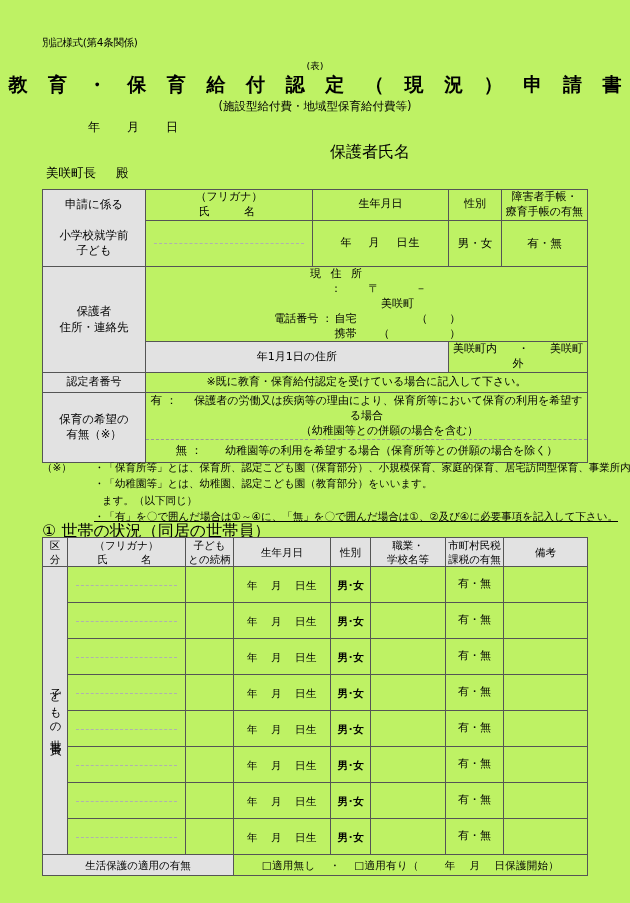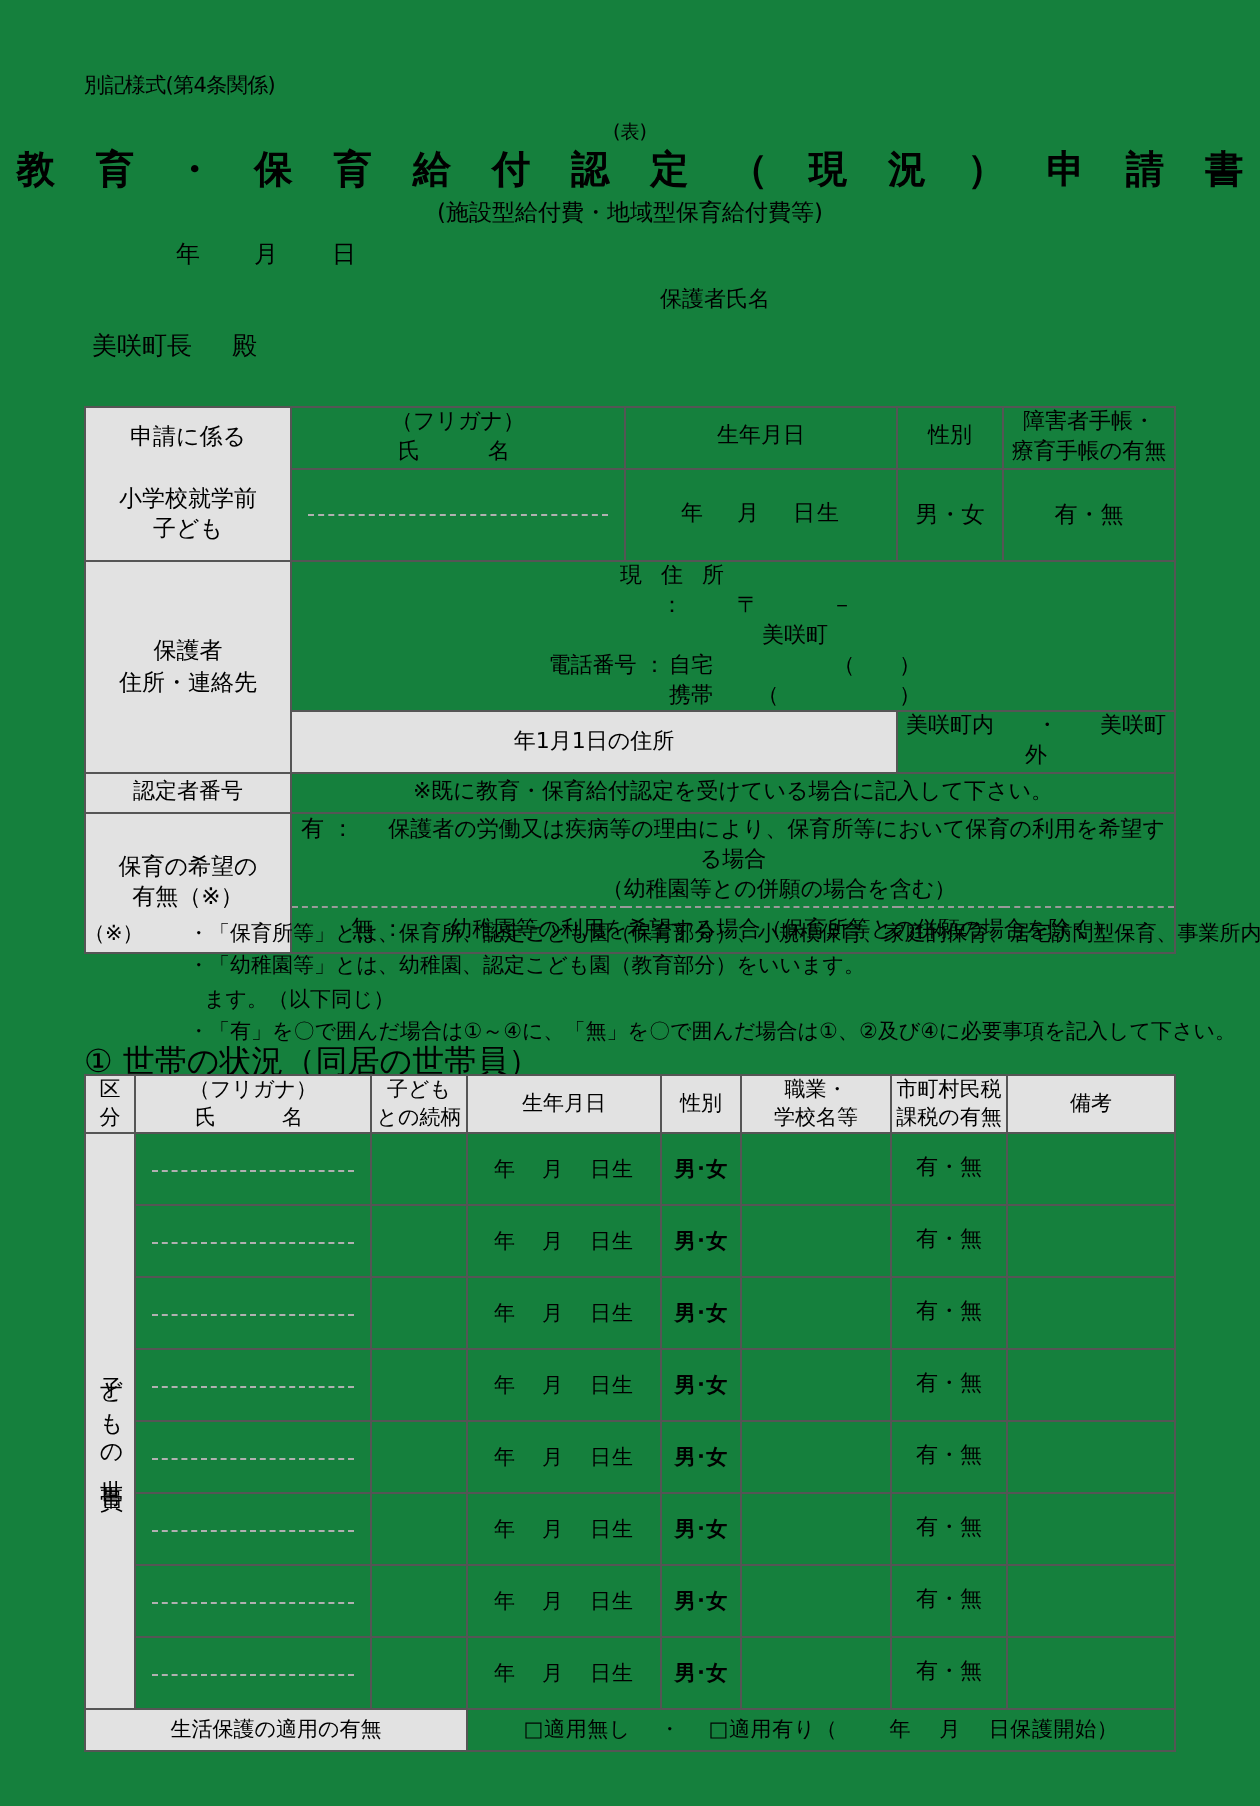--- a/index.html
+++ b/index.html
@@ -8,21 +8,21 @@
     background: #ffffff;
   }
   body {
     font-family: "DejaVu Sans", "Liberation Sans", sans-serif;
     color: #000000;
   }
   #page {
     position: relative;
     width: 630px;
     height: 903px;
-    background: #15803d;
+    background: #bef264;
     overflow: hidden;
     box-sizing: border-box;
   }
 
   
   .form-code {
     position: absolute;
     left: 42px;
     top: 36px;
     font-size: 10.5px;
@@ -65,21 +65,21 @@
     font-size: 12px;
     letter-spacing: 1px;
     white-space: nowrap;
     text-align: right;
   }
   .date-line .gap { display: inline-block; width: 26px; }
   .guardian-name {
     position: absolute;
     left: 330px;
     top: 142px;
-    font-size: 11px;
+    font-size: 16px;
     white-space: nowrap;
   }
   .addressee {
     position: absolute;
     left: 46px;
     top: 165px;
     font-size: 12.5px;
     white-space: nowrap;
   }
   .addressee .gap { display: inline-block; width: 20px; }
@@ -106,21 +106,21 @@
   }
   .shade { background: #e2e2e2; }
   .bt-none { border-top: none !important; }
   .bb-none { border-bottom: none !important; }
   .bb-dash { border-bottom: 1px dashed #9a9a9a !important; }
 
   
   #table1 {
     position: absolute;
     left: 42px;
-    top: 203px;
+    top: 189px;
     width: 545px;
   }
   #table1 td { font-size: 11px; }
   .t1-lab { font-size: 11.5px; }
   .furigana-head { font-size: 11px; line-height: 1.3; }
   .furigana-head .nm { letter-spacing: 4px; }
   .dob-cell { font-size: 11.5px; letter-spacing: 1px; }
   .dob-cell .g { display: inline-block; width: 16px; }
   .addr-block {
     text-align: left;
@@ -153,21 +153,21 @@
     position: absolute;
     left: 42px;
     top: 459px;
     width: 560px;
     font-size: 10.5px;
     line-height: 1.55;
   }
   .notes .row { white-space: nowrap; }
   .notes .kome { display: inline-block; width: 52px; }
   .notes .ind { display: inline-block; width: 52px; }
-  .notes .underline { }
+  .notes .underline { text-decoration: underline; }
   .section-label {
     position: absolute;
     left: 42px;
     top: 521px;
     font-size: 16px;
     white-space: nowrap;
   }
 
   
   #table2 {

